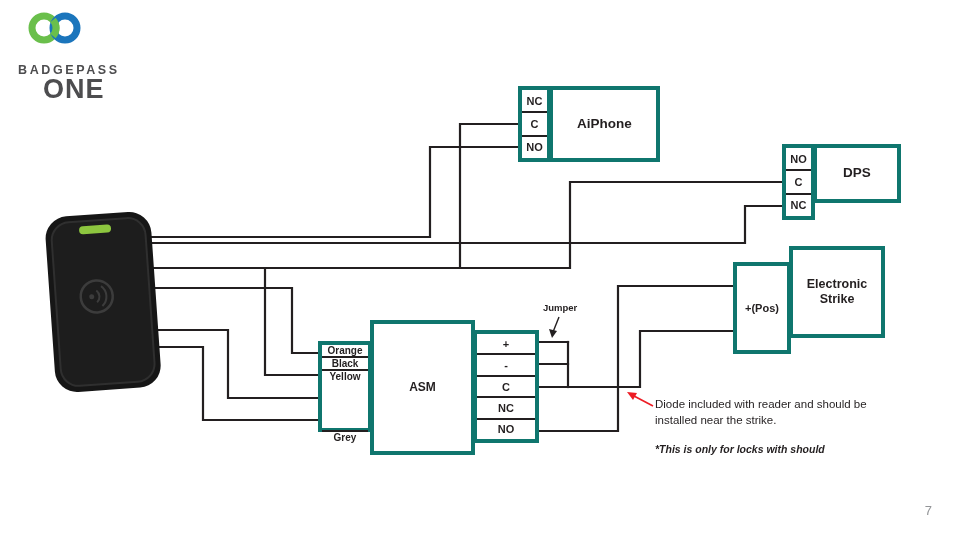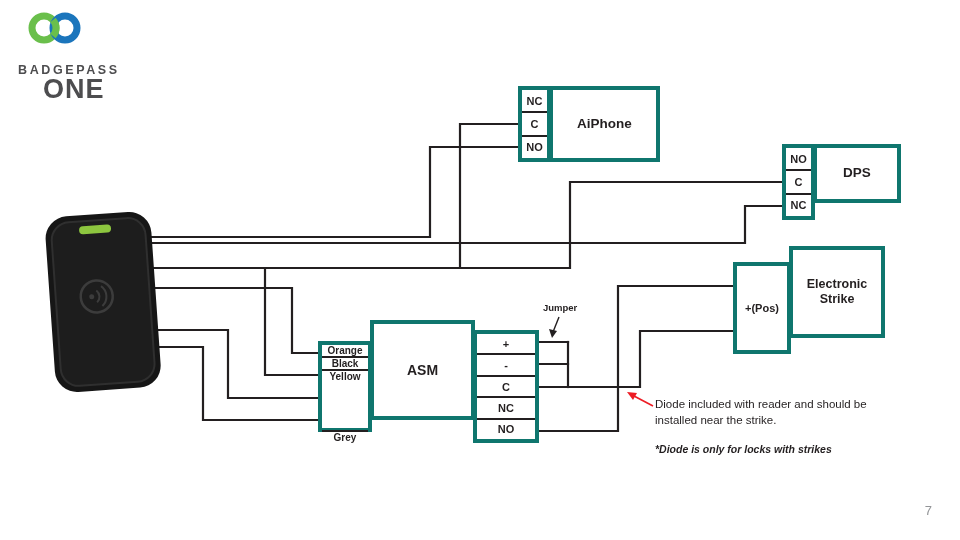--- a/index.html
+++ b/index.html
@@ -102,28 +102,28 @@
   </div>
   <div class="box mainbox" style="left:789px; top:246px; width:96px; height:92px; font-size:12.5px; padding:0 8px;">Electronic Strike</div>
 
   <div class="box tcol" style="left:318px; top:341px; width:54px; height:91px;">
     <div class="tcell" style="font-size:10px;">Orange</div>
     <div class="tcell" style="font-size:10px;">Black</div>
     <div class="tcell" style="font-size:10px;">Yellow</div>
     <div class="tcell" style="font-size:10px;margin-top:48px;">Grey</div>
   </div>
 
-  <div class="box mainbox" style="left:370px; top:320px; width:105px; height:100px; font-size:14px;">ASM</div>
+  <div class="box mainbox" style="left:370px; top:320px; width:105px; height:135px; font-size:12px;">ASM</div>
 
   <div class="box tcol" style="left:473px; top:330px; width:66px; height:113px;">
     <div class="tcell">+</div>
     <div class="tcell">-</div>
     <div class="tcell">C</div>
     <div class="tcell">NC</div>
     <div class="tcell">NO</div>
   </div>
 
   <div class="jumper-label">Jumper</div>
   <div class="diode-note">Diode included with reader and should be installed near the strike.</div>
-  <div class="strike-note">*Diode is only for locks with strikes</div>
+  <div class="strike-note">*This is only for locks with should</div>
   <div class="page-number">7</div>
 
 </div>
 
 </body></html>

